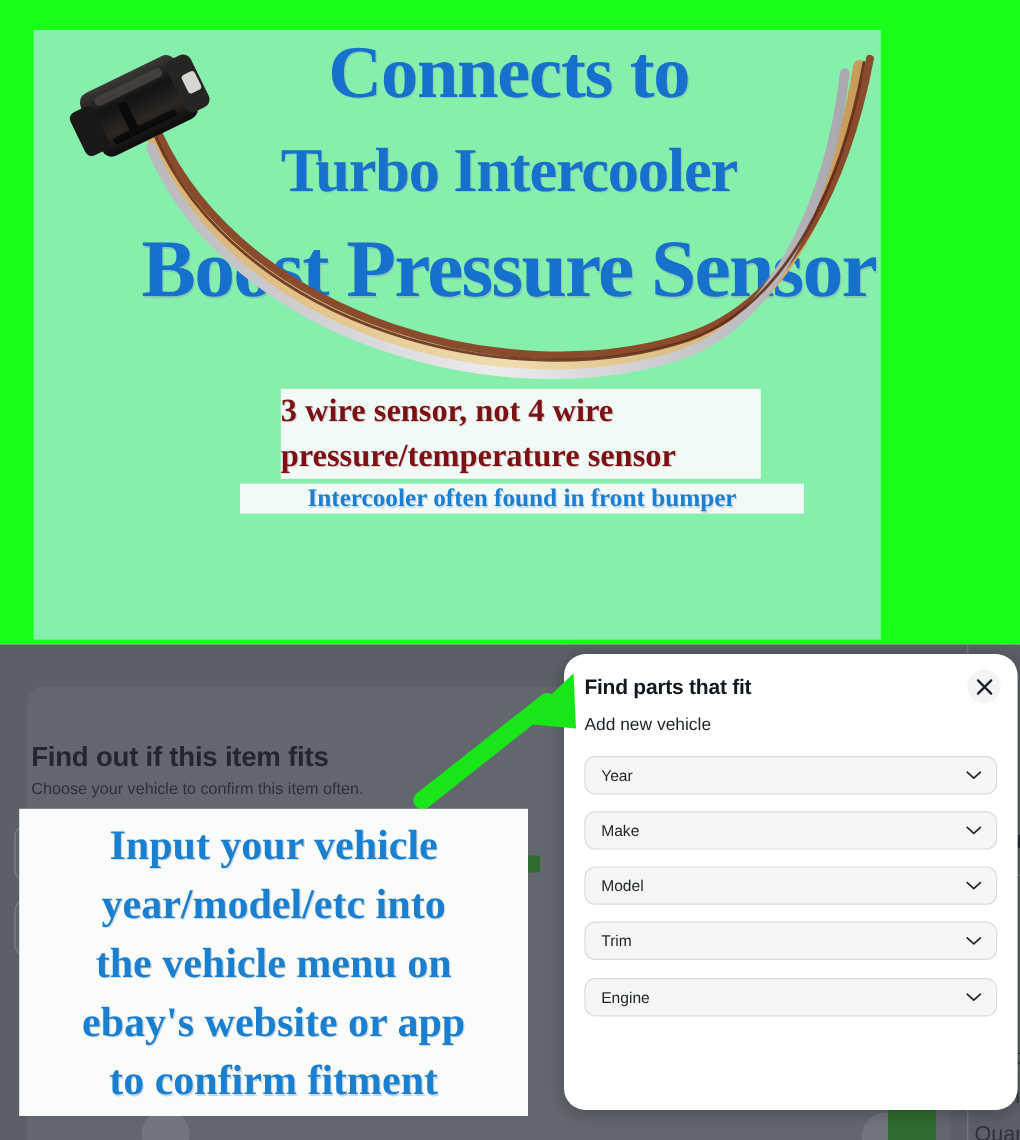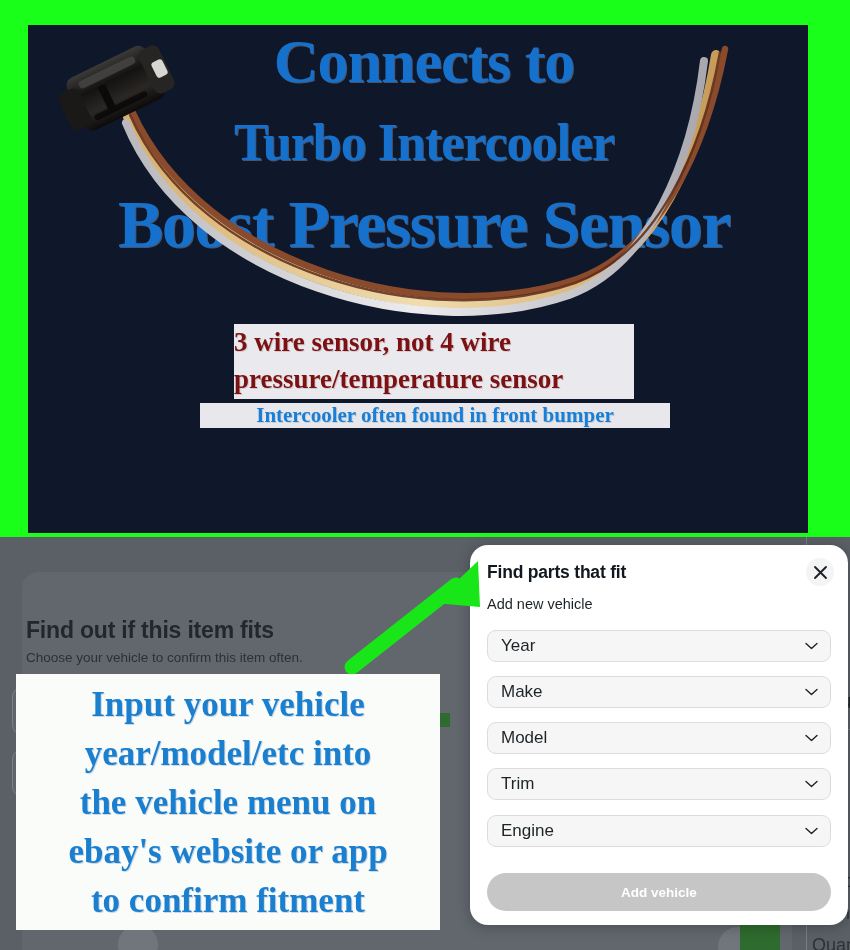--- a/index.html
+++ b/index.html
@@ -20,24 +20,25 @@
     position: absolute;
     left: 0; top: 0;
     width: 850px;
     height: 537px;
     background: #1aff1a;
     overflow: hidden;
   }
   #listing-canvas {
     position: absolute;
     left: 28px; top: 25px;
-    width: 780px;
+    width: 664px;
     height: 508px;
-    background: #0f172a;
-    overflow: hidden;
+    background: #86efac;
+    overflow: hidden;
+    padding-left: 42px;
   }
 
   .headline-block {
     position: absolute;
     left: 0; top: 6px;
     width: 792px;
     text-align: center;
     font-family: "Liberation Serif", serif;
     font-weight: bold;
     color: #1571cc;
@@ -249,21 +250,21 @@
     background: #f6f6f6;
     border: 1px solid #dcdcdc;
     border-radius: 9px;
     box-sizing: border-box;
     cursor: pointer;
   }
   .select-label {
     position: absolute;
     left: 13px; top: 50%;
     transform: translateY(-50%);
-    font-size: 17px;
+    font-size: 13px;
     color: #1d2428;
   }
   .select-chevron {
     position: absolute;
     right: 12px; top: 50%;
     transform: translateY(-50%);
     line-height: 0;
   }
   #add-vehicle-button {
     position: absolute;
@@ -441,21 +442,20 @@
 
   <div class="select-field" style="top:270px">
     <span class="select-label">Engine</span>
     <span class="select-chevron">
       <svg width="13" height="8" viewBox="0 0 13 8">
           <path d="M1 1.5 L6.5 6.5 L12 1.5" fill="none" stroke="#1d2428" stroke-width="1.4" stroke-linecap="round" stroke-linejoin="round"></path>
         </svg>
     </span>
   </div>
 
-  <button id="add-vehicle-button">Add vehicle</button>
 </div>
 
 <svg id="green-arrow" viewBox="0 0 180 150">
   <path d="M 22 122 L 126 40" stroke="#19e619" stroke-width="15" stroke-linecap="round" fill="none"></path>
   <path d="M 148 16 L 150 62 L 104 58 Z" fill="#19e619"></path>
 </svg>
 
 <div id="callout-box">
   <div class="line">Input your vehicle</div>
   <div class="line">year/model/etc into</div>

